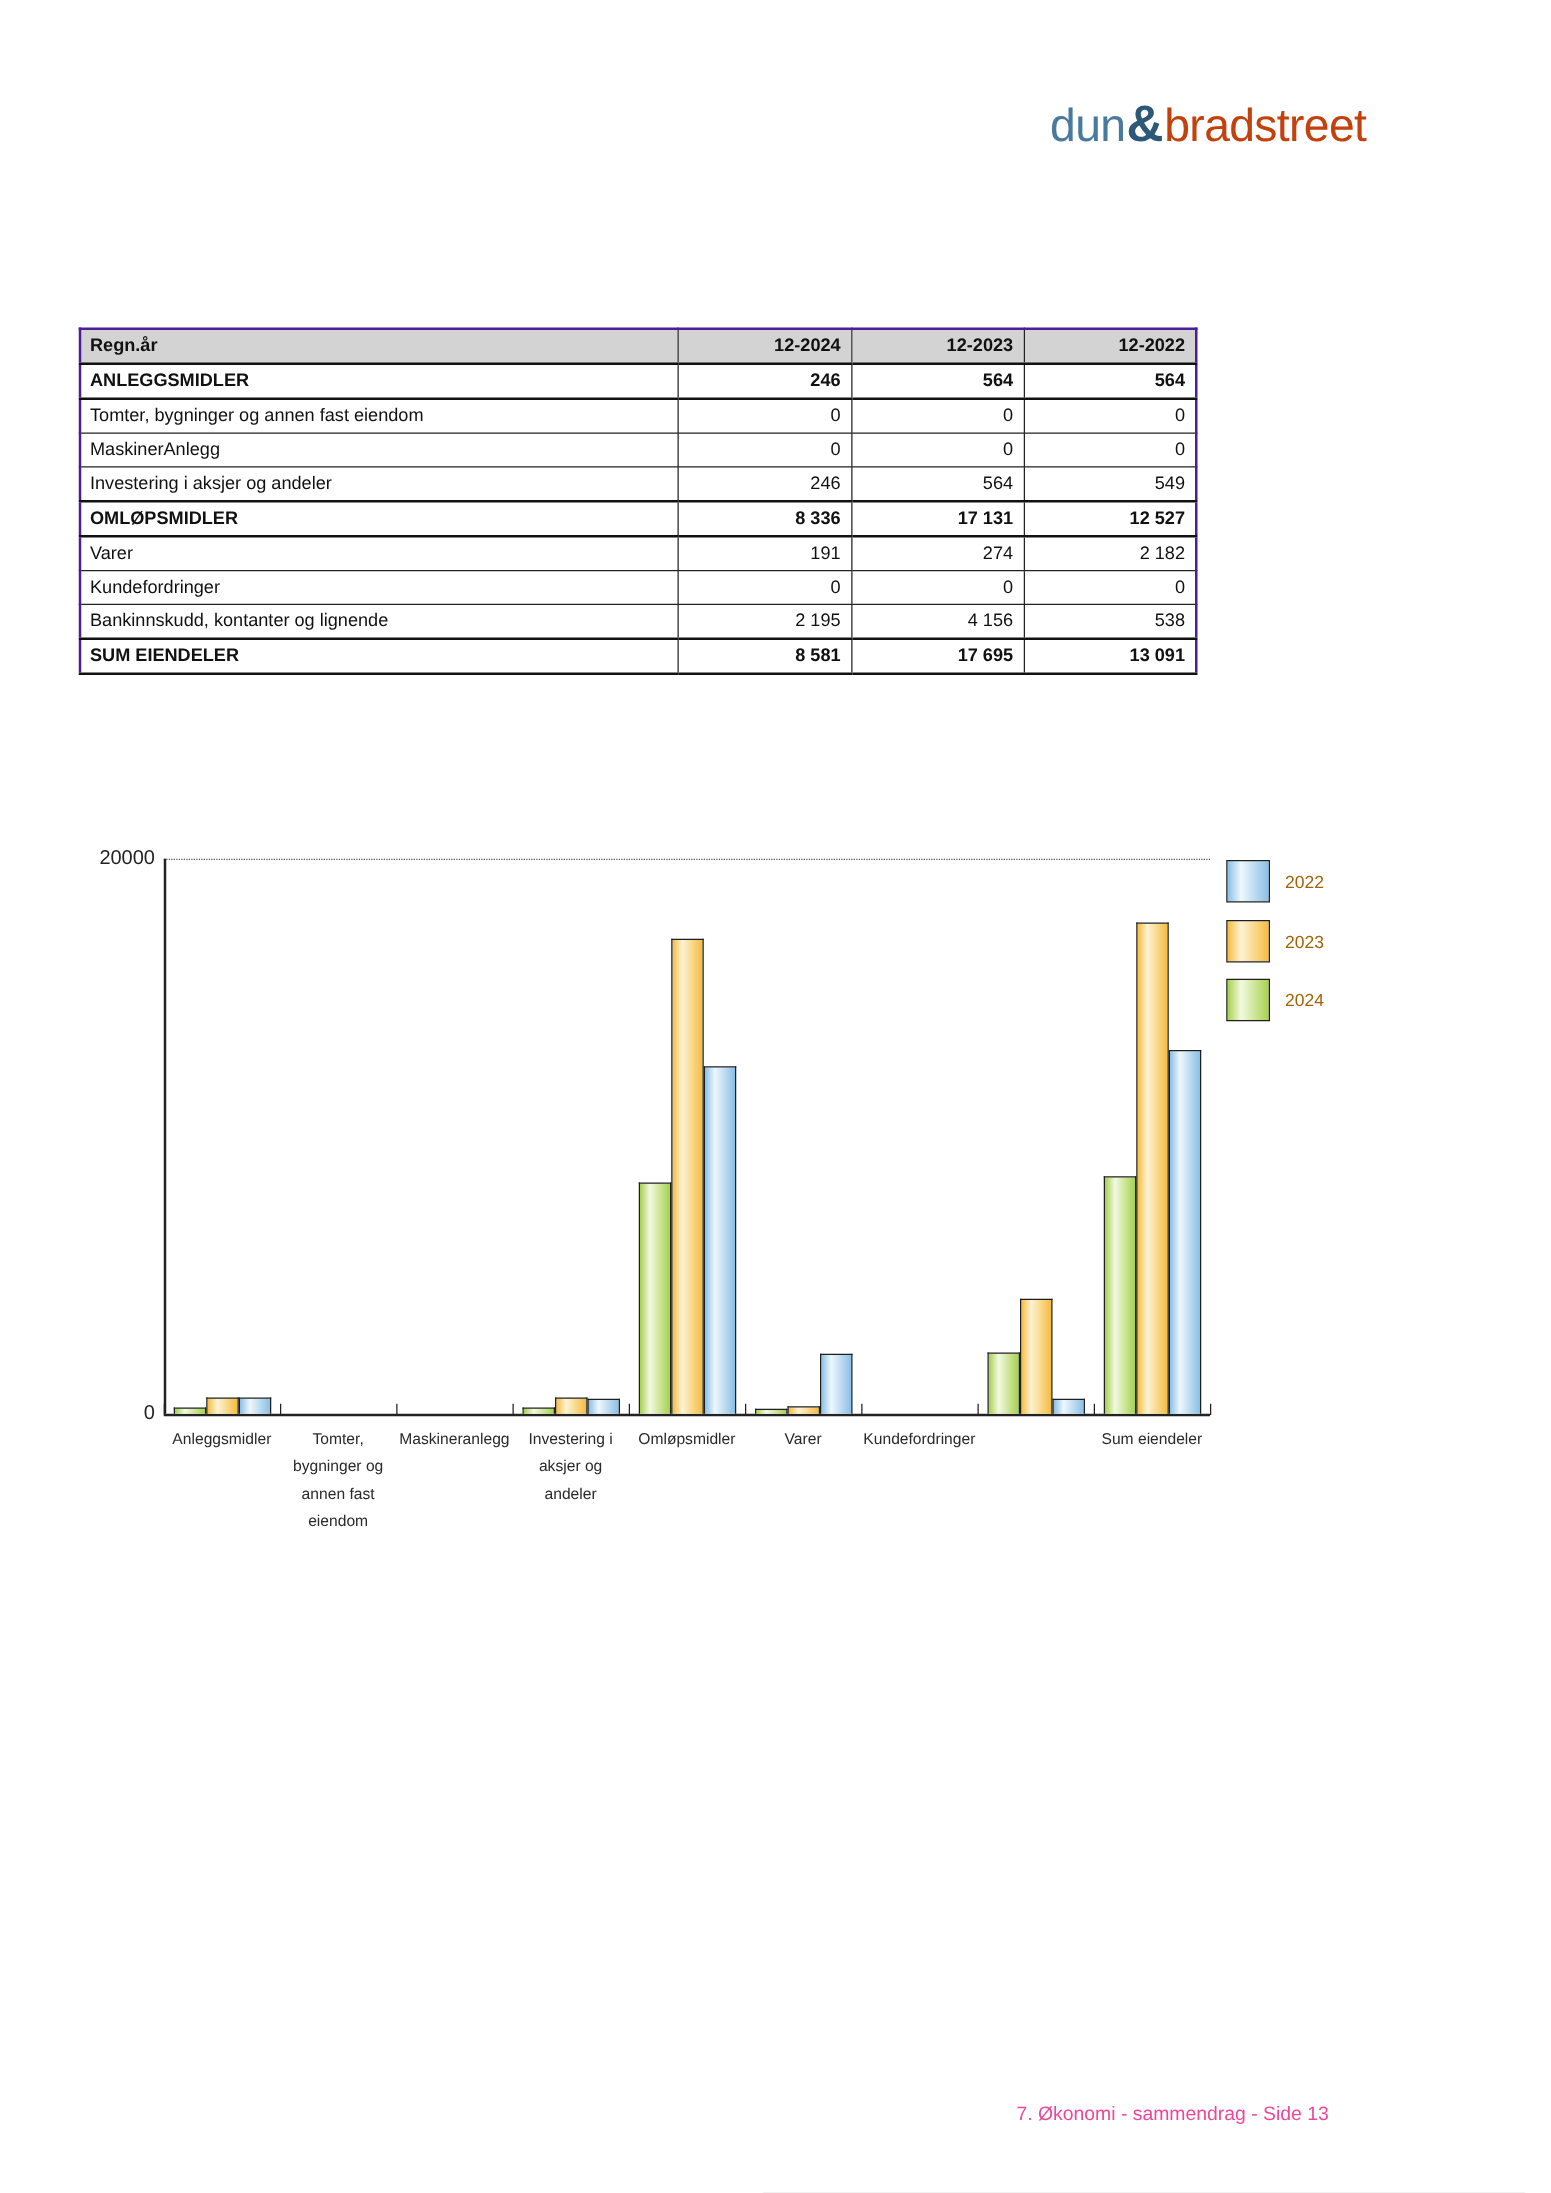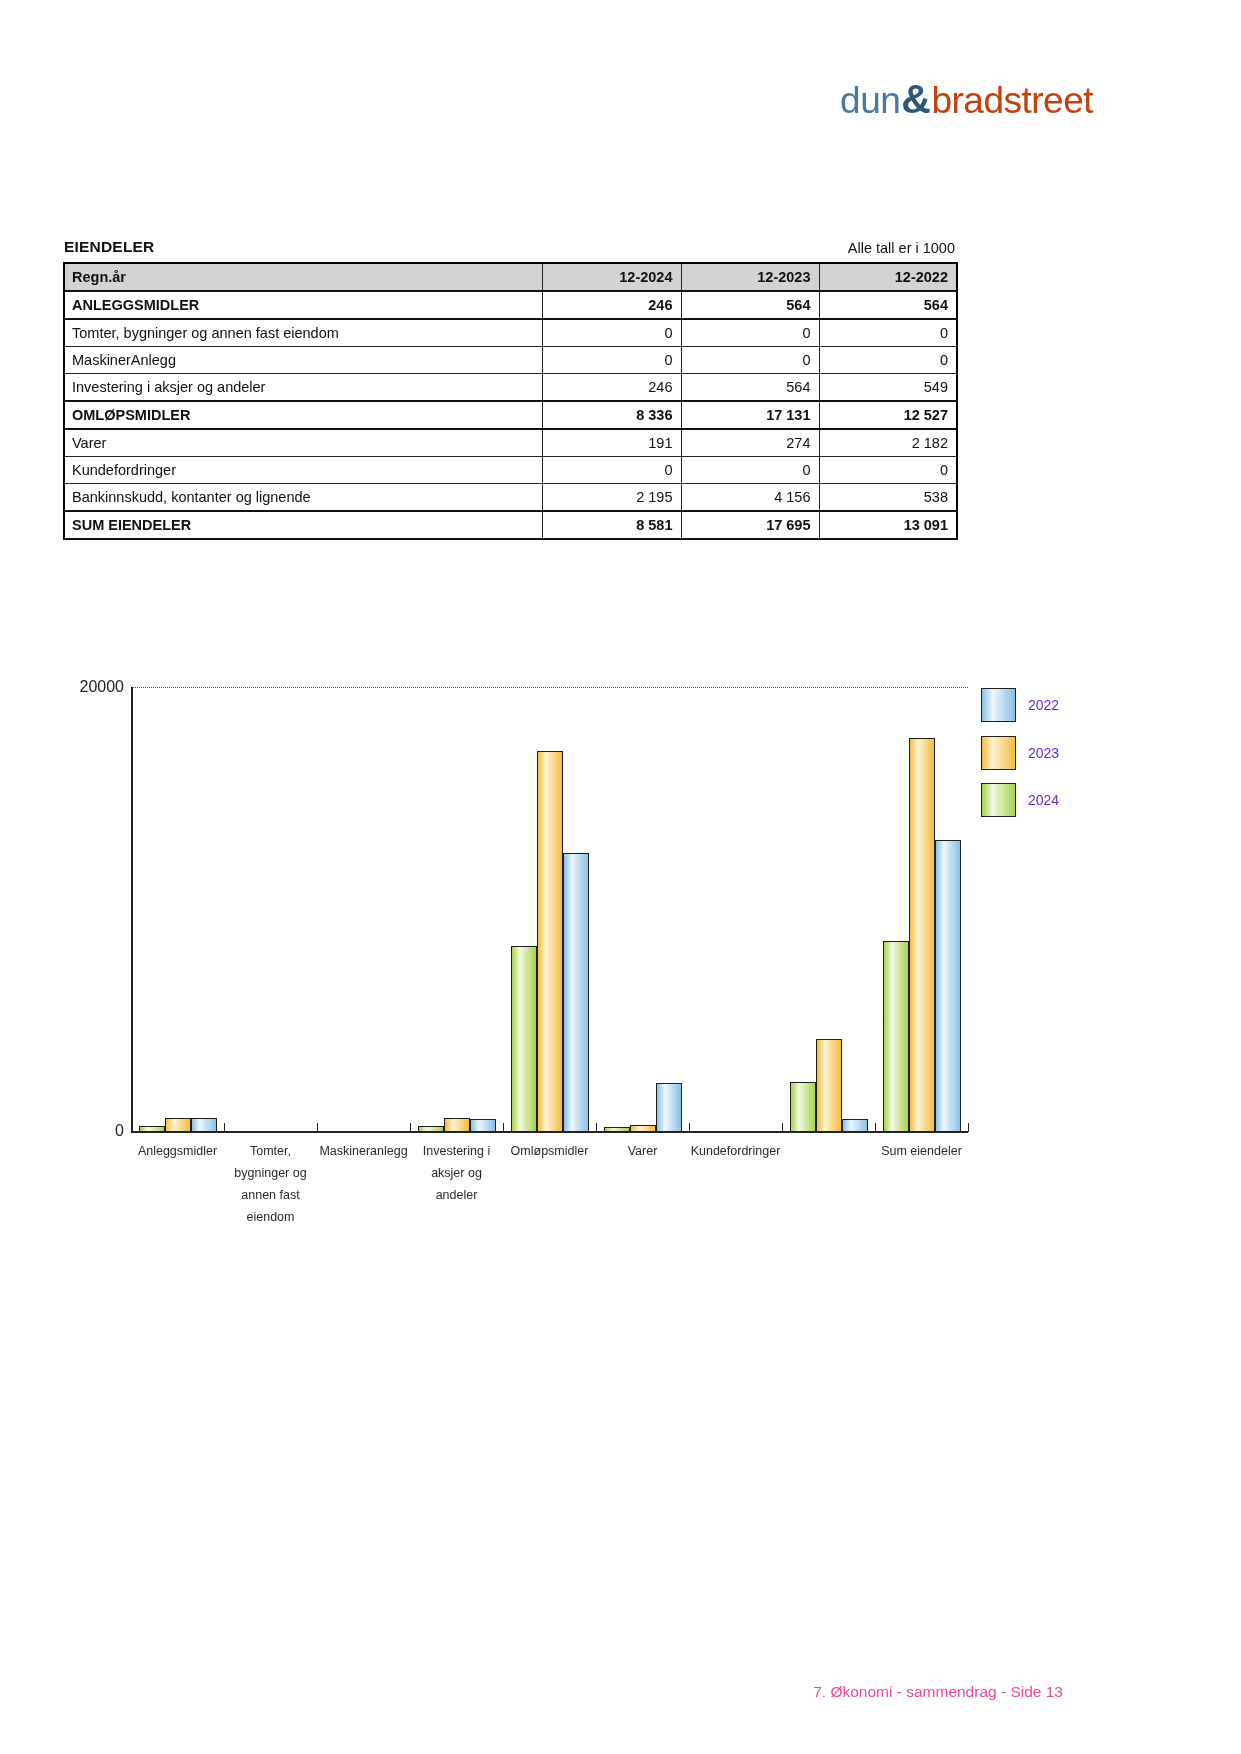--- a/index.html
+++ b/index.html
@@ -14,21 +14,21 @@
   .logo-amp  { color:#2e5878; font-weight:bold; font-size:41px; padding:0 1px; }
   .logo-brad { color:#c2410c; }
   
   .section-head { position:absolute; left:63px; top:232px; width:893px; height:24px; }
   .section-title { position:absolute; left:1px; bottom:0; font-size:15.5px; font-weight:bold; letter-spacing:0.2px; }
   .section-note  { position:absolute; right:1px; bottom:0; font-size:14.5px; }
   
   .fin-table {
     position:absolute; left:63px; top:262px; width:893px;
     border-collapse:collapse; table-layout:fixed;
-    font-size:14.5px; border:2px solid #000000;
+    font-size:14.5px; border:2px solid #4c1d95;
   }
   .fin-table th, .fin-table td {
     border:1px solid #222; height:26px; padding:0 8px 0 7px;
     vertical-align:middle; overflow:hidden; white-space:nowrap;
   }
   .fin-table thead th { background:#d3d3d3; border-bottom:2px solid #111; text-align:left; font-weight:bold; }
   .fin-table th.num, .fin-table td.num { text-align:right; }
   .fin-table tr.section-row td { font-weight:bold; border-top:2px solid #111; border-bottom:2px solid #111; }
   
   .chart-layer { position:absolute; inset:0; }
@@ -36,37 +36,33 @@
   .axis-v { position:absolute; width:1.5px; background:#222; }
   .axis-h { position:absolute; height:1.5px; background:#222; }
   .tick   { position:absolute; width:1.4px; background:#222; }
   .ytick-label { position:absolute; font-size:16px; color:#222; text-align:right; }
   .bar { position:absolute; box-sizing:border-box; width:26px; border:1px solid #1f1f1f; border-bottom:none; }
   .cat-label {
     position:absolute; width:140px; text-align:center; font-size:12.5px;
     line-height:22px; color:#2a2a2a; white-space:pre-line;
   }
   .legend-swatch { position:absolute; box-sizing:border-box; width:35px; height:34px; border:1px solid #1f1f1f; }
-  .legend-label  { position:absolute; font-size:14px; color:#6d28d9; line-height:34px; }
+  .legend-label  { position:absolute; font-size:14px; color:#a16207; line-height:34px; }
   
   .footer { position:absolute; top:1683px; right:178px; font-size:15.5px; color:#ec4899; }
 </style>
 </head>
 <body>
 
 <div class="page">
 
   <div class="logo">
     <span class="logo-dun">dun</span><span class="logo-amp">&amp;</span><span class="logo-brad">bradstreet</span>
   </div>
 
-  <div class="section-head">
-    <span class="section-title">EIENDELER</span>
-    <span class="section-note">Alle tall er i 1000</span>
-  </div>
 
   <table class="fin-table">
     <colgroup>
       <col style="width:478px">
         <col style="width:139px">
         <col style="width:138px">
         <col style="width:138px">
     </colgroup>
     <thead>
       <tr>

